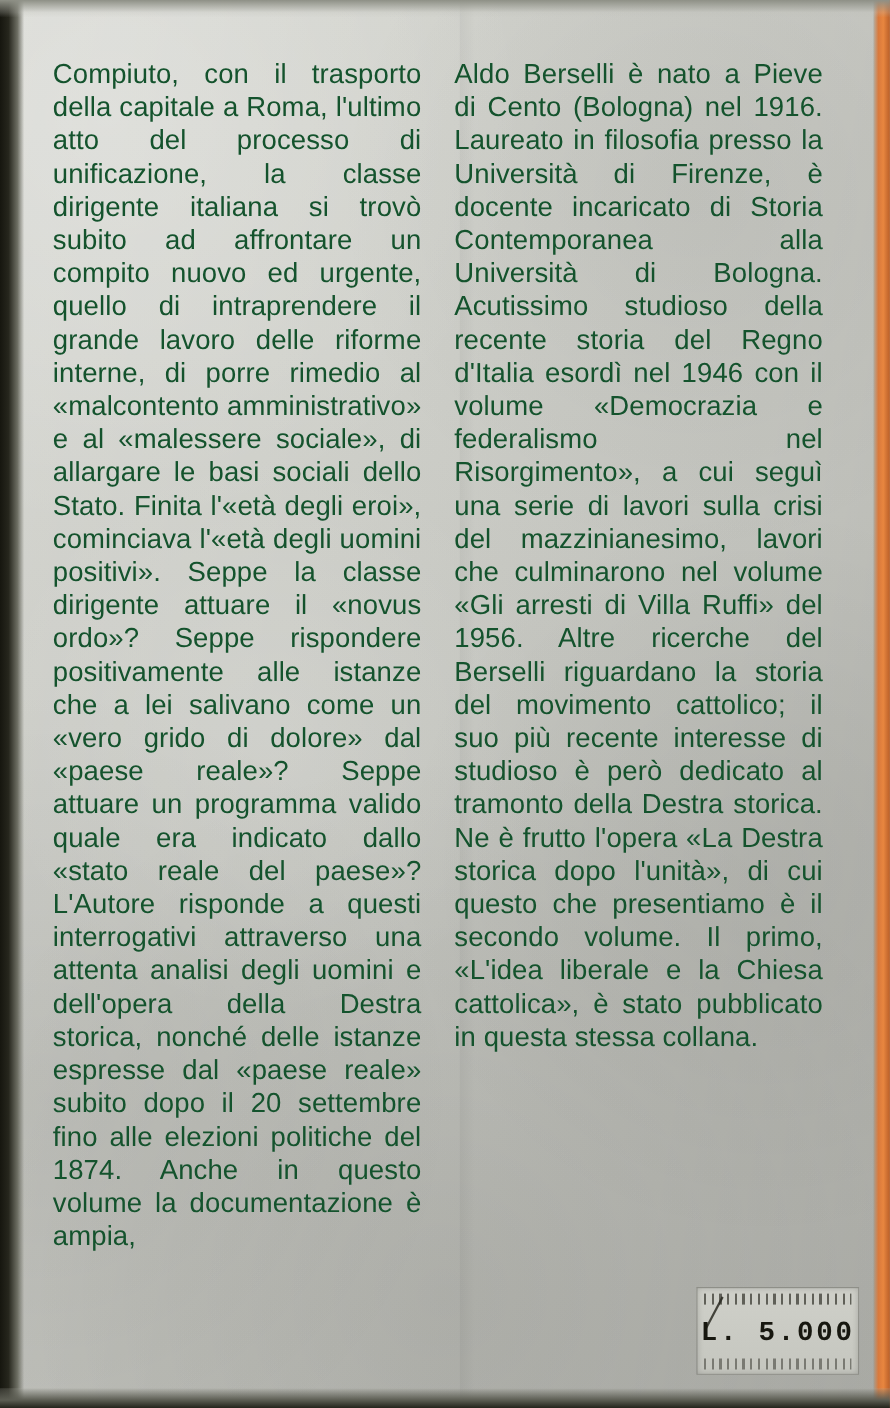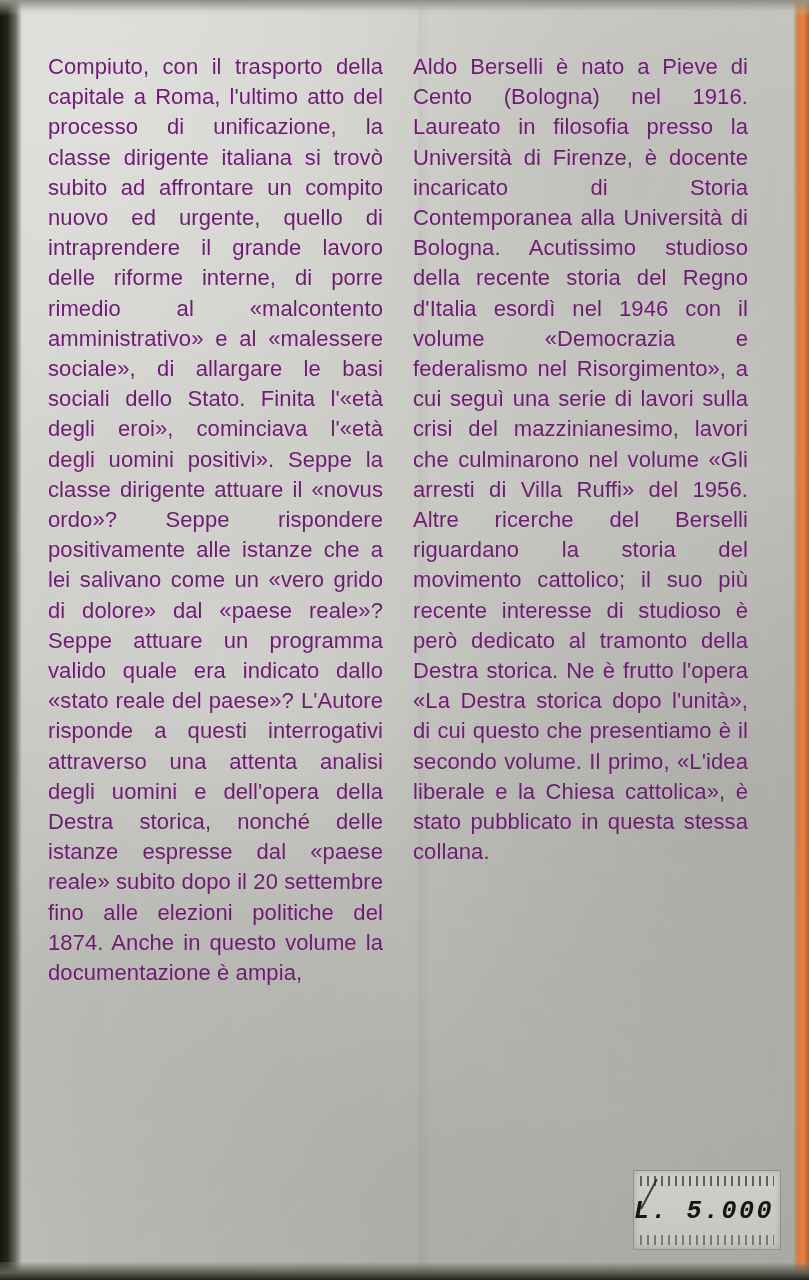--- a/index.html
+++ b/index.html
@@ -69,23 +69,23 @@
     top: 52px;
     width: 700px;
     display: flex;
     gap: 30px;
   }
   .col {
     width: 350px;
   }
   .col p {
     margin: 0 0 22px 0;
-    font-size: 22px;
+    font-size: 25px;
     line-height: 30.2px;
-    color: #701a75;
+    color: #14532d;
     text-align: justify;
     text-justify: inter-word;
     letter-spacing: 0.1px;
     -webkit-font-smoothing: none;
   }
   .col p:last-child { margin-bottom: 0; }
   .col.left p { text-align: justify; }
   .col.right p { text-align: justify; }
 
   
@@ -106,27 +106,26 @@
     height: 10px;
     background-image: repeating-linear-gradient(90deg, #3b3b33 0px, #3b3b33 2px, rgba(0,0,0,0) 2px, rgba(0,0,0,0) 7px);
     opacity: 0.75;
   }
   #price-stamp .ticks-top { top: 5px; }
   #price-stamp .ticks-bottom { bottom: 4px; opacity: 0.55; }
   #price-stamp .price-text {
     position: absolute;
     left: 0; right: 0;
     top: 26px;
-    text-align: left;
+    text-align: center;
     font-family: "Liberation Mono", monospace;
     font-size: 25px;
     font-weight: bold;
     letter-spacing: 2.5px;
     color: #17170f;
-    font-style: italic;
   }
   #price-stamp .slash {
     position: absolute;
     left: 14px;
     top: 6px;
     width: 2px;
     height: 34px;
     background: #2a2a22;
     transform: rotate(28deg);
     opacity: 0.85;

